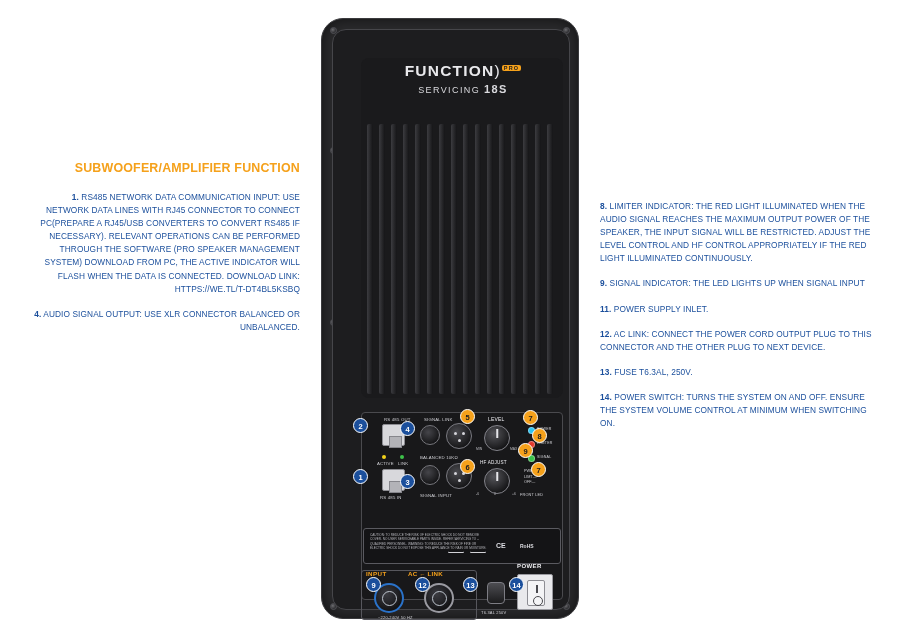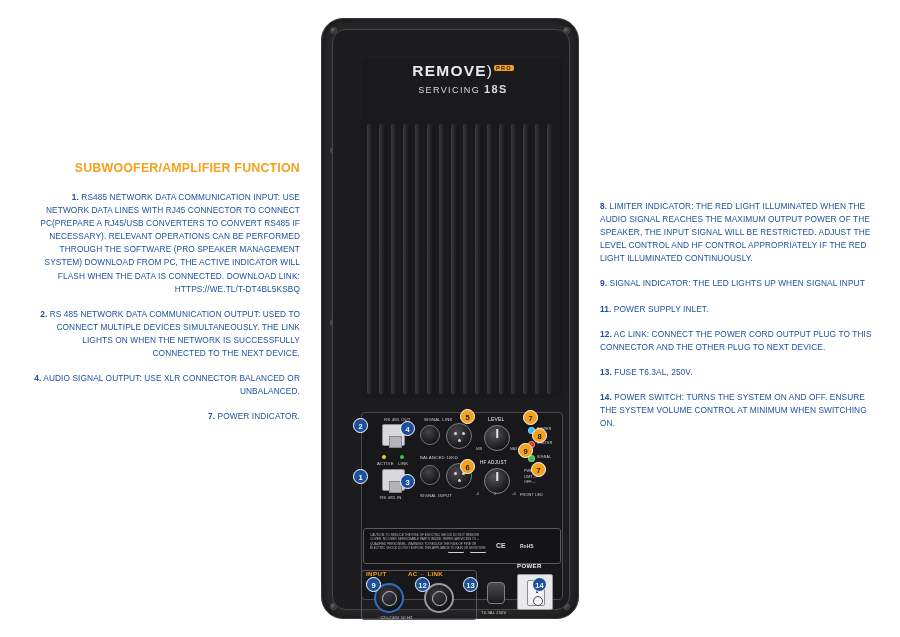--- a/index.html
+++ b/index.html
@@ -336,30 +336,22 @@
 <div id="page">
 
   <div class="col" id="left-col">
     <div class="section-title">SUBWOOFER/AMPLIFIER FUNCTION</div>
 
     <div class="item">
       <span class="num">1.</span>
       <span>RS485 NETWORK DATA COMMUNICATION INPUT: USE NETWORK DATA LINES WITH RJ45 CONNECTOR TO CONNECT PC(PREPARE A RJ45/USB CONVERTERS TO CONVERT RS485 IF NECESSARY). RELEVANT OPERATIONS CAN BE PERFORMED THROUGH THE SOFTWARE (PRO SPEAKER MANAGEMENT SYSTEM) DOWNLOAD FROM PC, THE ACTIVE INDICATOR WILL FLASH WHEN THE DATA IS CONNECTED. DOWNLOAD LINK: HTTPS://WE.TL/T-DT4BL5KSBQ</span>
     </div>
     <div class="item">
-      <span class="num">2.</span>
-      <span>RS 485 NETWORK DATA COMMUNICATION OUTPUT: USED TO CONNECT MULTIPLE DEVICES SIMULTANEOUSLY. THE LINK LIGHTS ON WHEN THE NETWORK IS SUCCESSFULLY CONNECTED TO THE NEXT DEVICE.</span>
-    </div>
-    <div class="item">
       <span class="num">4.</span>
       <span>AUDIO SIGNAL OUTPUT: USE XLR CONNECTOR BALANCED OR UNBALANCED.</span>
-    </div>
-    <div class="item">
-      <span class="num">7.</span>
-      <span>POWER INDICATOR.</span>
     </div>
   </div>
 
   <div class="col" id="right-col">
     <div class="item">
       <span class="num">8.</span>
       <span>LIMITER INDICATOR: THE RED LIGHT ILLUMINATED WHEN THE AUDIO SIGNAL REACHES THE MAXIMUM OUTPUT POWER OF THE SPEAKER, THE INPUT SIGNAL WILL BE RESTRICTED. ADJUST THE LEVEL CONTROL AND HF CONTROL APPROPRIATELY IF THE RED LIGHT ILLUMINATED CONTINUOUSLY.</span>
     </div>
     <div class="item">
       <span class="num">9.</span>
@@ -410,21 +402,21 @@
         <div class="fin" style="left:126px"></div>
         <div class="fin" style="left:138px"></div>
         <div class="fin" style="left:150px"></div>
         <div class="fin" style="left:162px"></div>
         <div class="fin" style="left:174px"></div>
         <div class="fin" style="left:186px"></div>
       </div>
 
       <div id="logo-wrap">
         <div id="brand">
-          <span>REMOVE</span><span class="paren">)</span><span id="pro-badge">PRO</span>
+          <span>FUNCTION</span><span class="paren">)</span><span id="pro-badge">PRO</span>
         </div>
         <div id="model">
           <span>SERVICING</span>
           <span class="big">18S</span>
         </div>
       </div>
 
       <div id="plate">
 
         <div class="plate-label" style="left:22px; top:4px;">RS 485 OUT</div>
@@ -523,17 +515,17 @@
     <div class="callout" style="left:78px;  top:402px;">4</div>
     <div class="callout orange" style="left:138px; top:390px;">5</div>
     <div class="callout orange" style="left:138px; top:440px;">6</div>
     <div class="callout orange" style="left:201px; top:391px;">7</div>
     <div class="callout orange" style="left:210px; top:409px;">8</div>
     <div class="callout orange" style="left:196px; top:424px;">9</div>
     <div class="callout orange" style="left:209px; top:443px;">7</div>
     <div class="callout" style="left:44px;  top:558px;">9</div>
     <div class="callout" style="left:93px;  top:558px;">12</div>
     <div class="callout" style="left:141px; top:558px;">13</div>
-    <div class="callout" style="left:210px; top:558px;">14</div>
+    <div class="callout" style="left:187px; top:558px;">14</div>
 
   </div>
 
 </div>
 
 </body></html>

